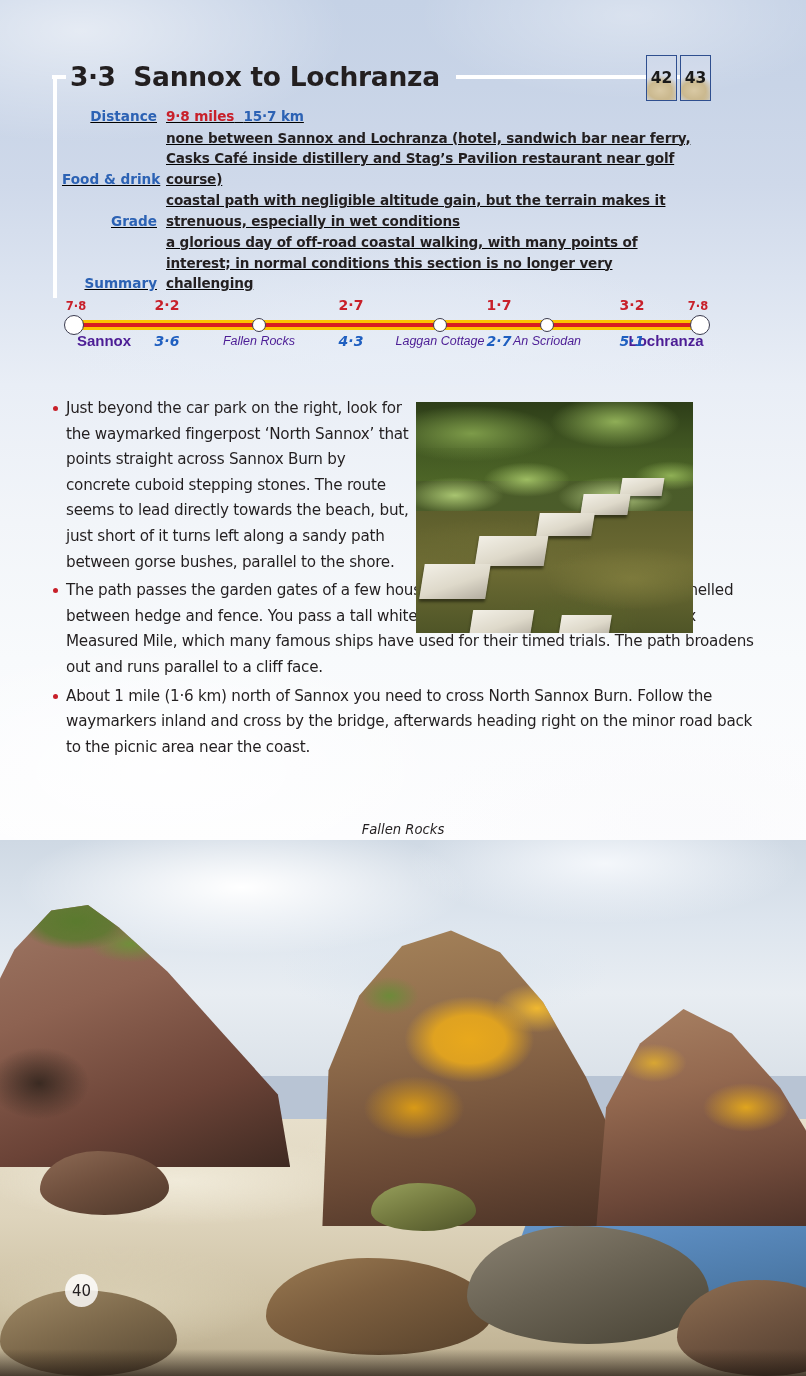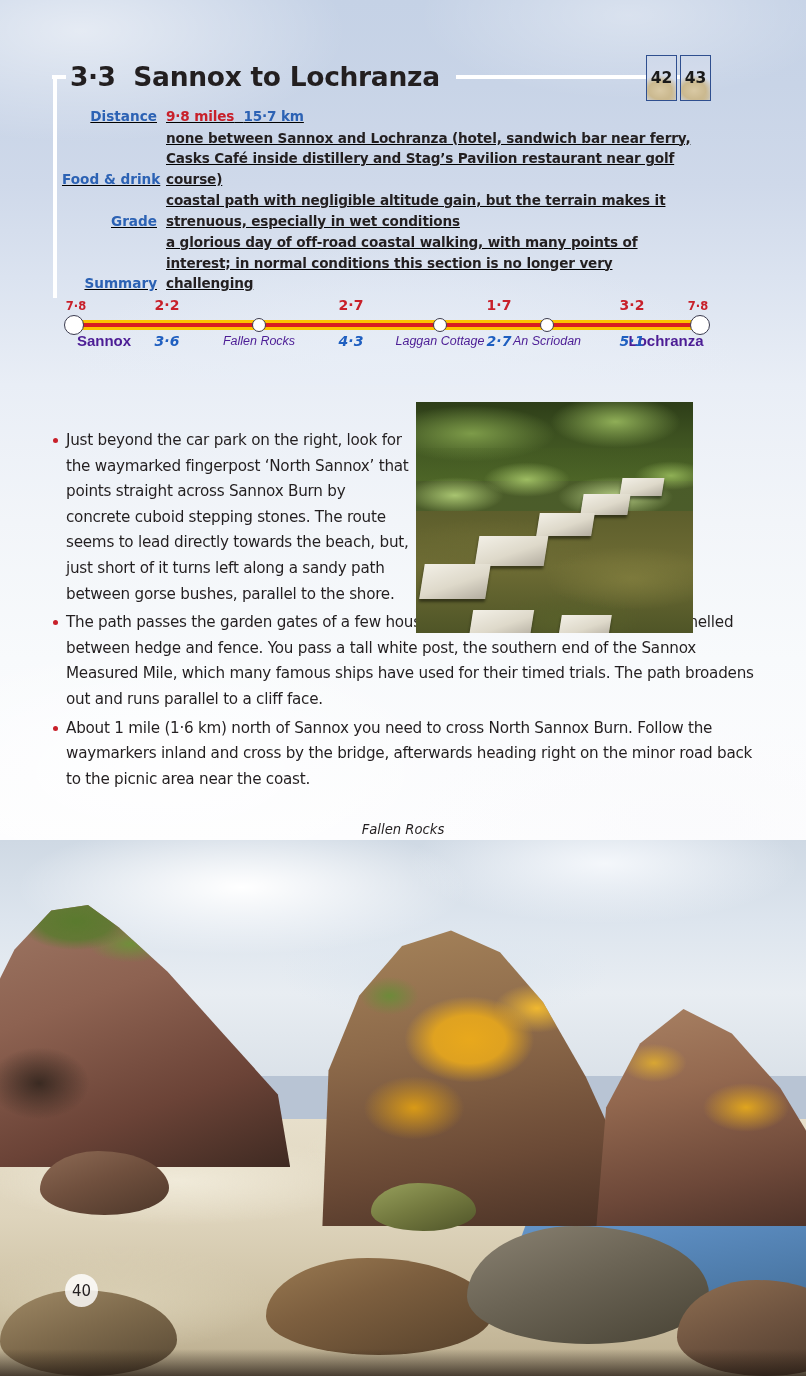--- a/index.html
+++ b/index.html
@@ -224,21 +224,20 @@
     font-style: normal;
     font-weight: bold;
     top: 36px;
   }
 
   
   .body-text {
     position: absolute;
     left: 52px; top: 396px;
     width: 706px;
-    margin-top: 32px;
   }
   .bullet-p {
     position: relative;
     padding-left: 14px;
     font-family: "DejaVu Sans", sans-serif;
     font-size: 15.2px;
     line-height: 25.6px;
     color: #231f20;
     letter-spacing: -0.25px;
     margin-bottom: 3px;

